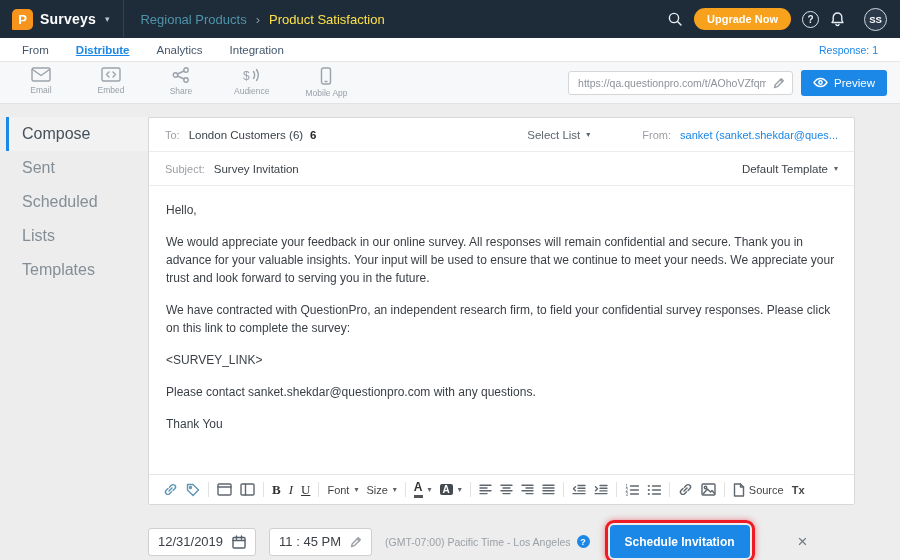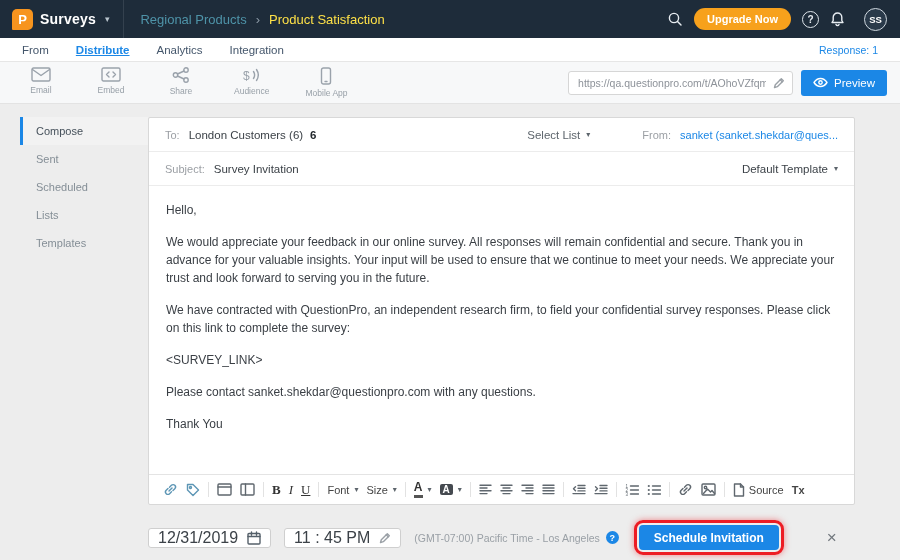--- a/index.html
+++ b/index.html
@@ -40,21 +40,21 @@
   .ch-lbl { font-size:8.5px; color:#98a0a8; white-space:nowrap; }
   .tb-right { margin-left:auto; display:flex; align-items:center; gap:8px; }
   .urlbox { width:225px; height:24px; background:#fff; border:1px solid #d6d6d6; border-radius:3px; display:flex; align-items:center; padding:0 7px; gap:5px; }
   .urlbox input { flex:1; min-width:0; border:0; outline:0; background:transparent; font-size:10.5px; color:#8d9299; font-family:inherit; }
   .pen { display:flex; color:#9aa0a6; cursor:pointer; }
   .preview-btn { height:26px; background:#1b87e6; color:#fff; border:0; border-radius:3px; padding:0 12px; font-size:11.5px; display:flex; align-items:center; gap:6px; font-family:inherit; cursor:pointer; }
 
   
   .main { display:flex; height:456px; }
   .sidebar { width:148px; padding-top:13px; flex:none; }
-  .side-item { margin-left:20px; padding:8px 8px 8px 13px; font-size:11px; color:#848e96; border-left:3px solid transparent; cursor:pointer; }
+  .side-item { margin-left:6px; padding:8px 8px 8px 13px; font-size:16px; color:#848e96; border-left:3px solid transparent; cursor:pointer; }
   .side-item.active { border-left-color:#1b87e6; color:#45505a; background:#f2f2f2; }
   .content { flex:1; padding:13px 45px 0 0; }
 
   .card { background:#fff; border:1px solid #d8d8d8; border-radius:2px; }
   .crow { display:flex; align-items:center; height:34px; padding:0 16px; border-bottom:1px solid #ececec; font-size:11.5px; }
   .lab { color:#9b9fa4; font-size:11px; margin-right:9px; }
   .val { color:#3c4248; }
   .to-count { font-weight:700; color:#23282d; margin-left:7px; }
   .dropdown { display:flex; align-items:center; gap:6px; color:#5d656c; cursor:pointer; }
   .dd-caret { font-size:8px; color:#5d656c; }
@@ -74,25 +74,25 @@
   .fmt-u { font-family:"Liberation Serif","DejaVu Serif",serif; text-decoration:underline; font-size:13px; color:#333; }
   .ddl { font-size:11px; color:#444; display:flex; gap:5px; align-items:center; cursor:pointer; }
   .colA { font-size:12px; font-weight:bold; color:#333; border-bottom:3px solid #555; line-height:1.1; }
   .bgA { background:#454a50; color:#fff; font-size:10px; padding:0 3px; border-radius:2px; font-weight:bold; }
   .esep { width:1px; height:15px; background:#e2e2e2; flex:none; }
   .src-lbl { font-size:11px; margin-left:4px; color:#444; }
   .tx { font-size:11px; font-weight:bold; color:#444; }
 
   
   .schedule-row { display:flex; align-items:center; gap:13px; margin-top:15px; }
-  .pickbox { height:20px; background:#fff; border:1px solid #cfcfcf; border-radius:3px; display:flex; align-items:center; gap:9px; padding:0 9px; font-size:16px; color:#3c4248; cursor:pointer; }
+  .pickbox { height:28px; background:#fff; border:1px solid #cfcfcf; border-radius:3px; display:flex; align-items:center; gap:9px; padding:0 9px; font-size:13px; color:#3c4248; cursor:pointer; }
   .tz { display:flex; align-items:center; gap:6px; font-size:10.5px; color:#9aa0a6; }
   .qmark { width:13px; height:13px; background:#1b87e6; color:#fff; border-radius:50%; font-size:9px; font-weight:700; display:flex; align-items:center; justify-content:center; cursor:pointer; }
   .ring { border:3px solid #ed1c24; border-radius:9px; padding:2px; box-shadow:0 0 6px rgba(237,28,36,.5); margin-left:2px; }
-  .sched-btn { height:25px; background:#1b87e6; color:#fff; border:0; border-radius:4px; padding:0 15px; font-size:12px; font-weight:700; font-family:inherit; cursor:pointer; }
+  .sched-btn { height:33px; background:#1b87e6; color:#fff; border:0; border-radius:4px; padding:0 15px; font-size:12px; font-weight:700; font-family:inherit; cursor:pointer; }
   .close-x { margin-left:30px; color:#71777d; font-size:17px; cursor:pointer; line-height:1; }
 </style>
 </head>
 <body>
 
 <header class="topbar">
   <div class="brand">
     <span class="logo">P</span>
     <span class="brand-label">Surveys</span>
     <span class="chev">▾</span>

